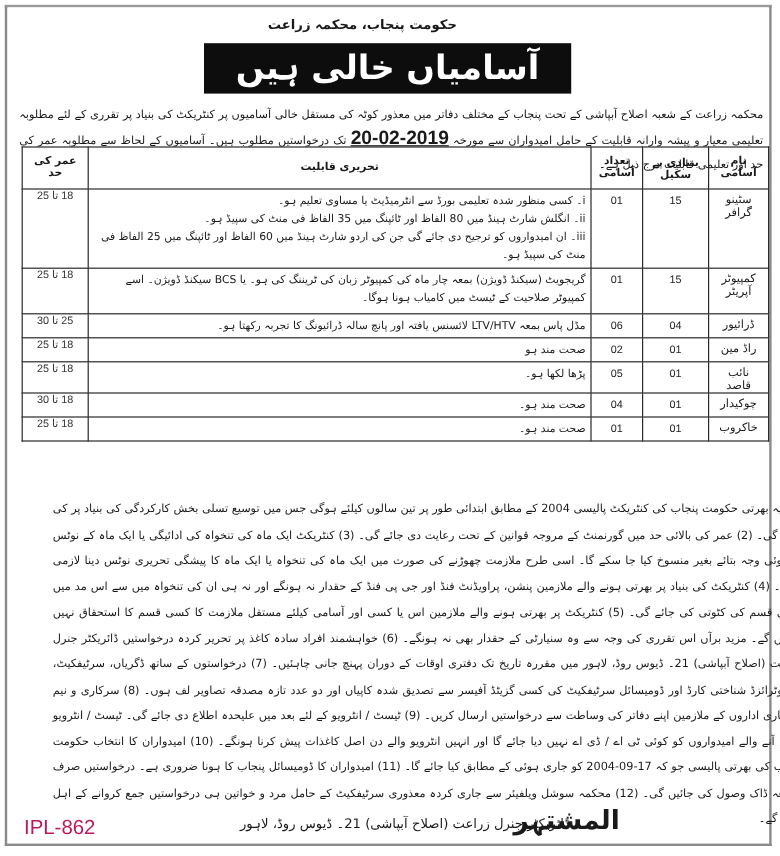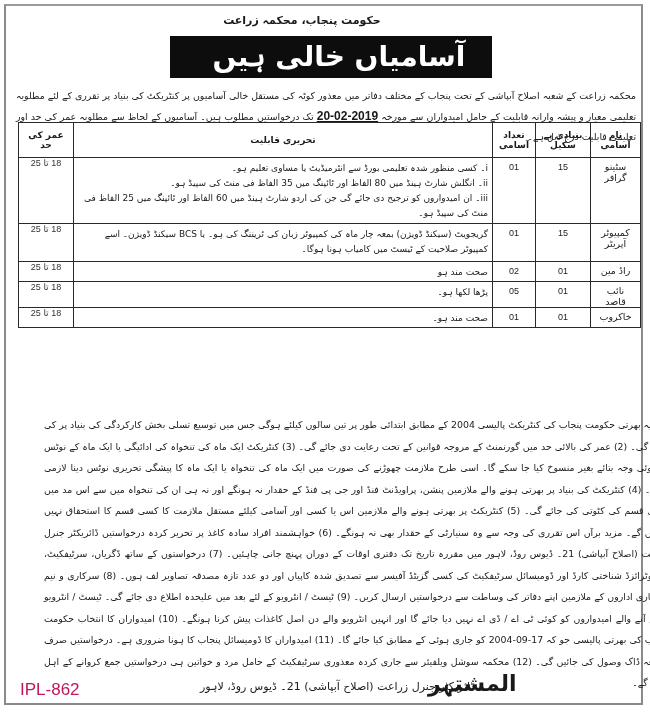--- a/index.html
+++ b/index.html
@@ -5,25 +5,25 @@
   html, body { margin: 0; padding: 0; background: #ffffff; }
   body { width: 650px; height: 713px; position: relative; overflow: hidden;
          font-family: "DejaVu Sans", sans-serif; color: #1a1a1a; }
   .frame { position: absolute; left: 4px; top: 4px; width: 639px; height: 701px;
            border: 2px solid #8a8a8a; border-top-color: #9a9a9a; box-sizing: border-box; }
   .urdu { direction: rtl; unicode-bidi: plaintext; font-family: "DejaVu Sans", sans-serif; }
   .gov-line { position: absolute; top: 14px; left: 0; width: 604px; text-align: center;
               font-size: 11px; font-weight: bold; }
   .banner { position: absolute; left: 170px; top: 36px; width: 306px; height: 42px;
             background: #0d0d0d; color: #ffffff; text-align: center;
-            font-size: 28px; font-weight: bold; line-height: 42px; padding-left: 16px; }
+            font-size: 28px; font-weight: bold; line-height: 42px; }
   .intro { position: absolute; left: 16px; top: 86px; width: 620px;
            font-size: 9.4px; line-height: 20px; text-align: justify; }
   .intro .date { font-family: "Liberation Sans", sans-serif; font-weight: bold;
-                 font-size: 12px; text-decoration: underline; direction: ltr; unicode-bidi: embed; }
+                 font-size: 16px; text-decoration: underline; direction: ltr; unicode-bidi: embed; }
   table.jobs { position: absolute; left: 18px; top: 122px; width: 622px; border-collapse: collapse;
                table-layout: fixed; }
   table.jobs td, table.jobs th { border: 1.4px solid #2a2a2a; padding: 0 4px; vertical-align: top;
                                  font-size: 9px; font-weight: normal; margin-top: 35px; }
   table.jobs th { height: 34px; vertical-align: middle; text-align: center; font-weight: bold; }
   .num { font-family: "Liberation Sans", sans-serif; font-size: 12px; text-align: center;
          padding-top: 4px !important; color: #222; }
   .age { font-family: "Liberation Sans", sans-serif; font-size: 11.5px; font-weight: bold;
          text-align: center; color: #333; direction: ltr; }
   .qual { direction: rtl; text-align: right; line-height: 15px; padding-top: 3px !important; }
@@ -83,36 +83,54 @@
     <tr style="height:38px">
       <td class="age urdu">18 تا 25</td>
       <td class="qual">
         <span class="item">گریجویٹ (سیکنڈ ڈویژن) بمعہ چار ماہ کی کمپیوٹر زبان کی ٹریننگ کی ہو۔ یا BCS سیکنڈ ڈویژن۔ اسے کمپیوٹر صلاحیت کے ٹیسٹ میں کامیاب ہونا ہوگا۔</span>
       </td>
       <td class="num">01</td>
       <td class="num">15</td>
       <td class="post urdu">کمپیوٹر آپریٹر</td>
     </tr>
     <tr style="height:20px">
+      <td class="age urdu">25 تا 30</td>
+      <td class="qual">
+        <span class="item">مڈل پاس بمعہ LTV/HTV لائسنس یافتہ اور پانچ سالہ ڈرائیونگ کا تجربہ رکھتا ہو۔</span>
+      </td>
+      <td class="num">06</td>
+      <td class="num">04</td>
+      <td class="post urdu">ڈرائیور</td>
+    </tr>
+    <tr style="height:20px">
       <td class="age urdu">18 تا 25</td>
       <td class="qual">
         <span class="item">صحت مند ہو</span>
       </td>
       <td class="num">02</td>
       <td class="num">01</td>
       <td class="post urdu">راڈ مین</td>
     </tr>
     <tr style="height:20px">
       <td class="age urdu">18 تا 25</td>
       <td class="qual">
         <span class="item">پڑھا لکھا ہو۔</span>
       </td>
       <td class="num">05</td>
       <td class="num">01</td>
       <td class="post urdu">نائب قاصد</td>
+    </tr>
+    <tr style="height:20px">
+      <td class="age urdu">18 تا 30</td>
+      <td class="qual">
+        <span class="item">صحت مند ہو۔</span>
+      </td>
+      <td class="num">04</td>
+      <td class="num">01</td>
+      <td class="post urdu">چوکیدار</td>
     </tr>
     <tr style="height:20px">
       <td class="age urdu">18 تا 25</td>
       <td class="qual">
         <span class="item">صحت مند ہو۔</span>
       </td>
       <td class="num">01</td>
       <td class="num">01</td>
       <td class="post urdu">خاکروب</td>
     </tr>

